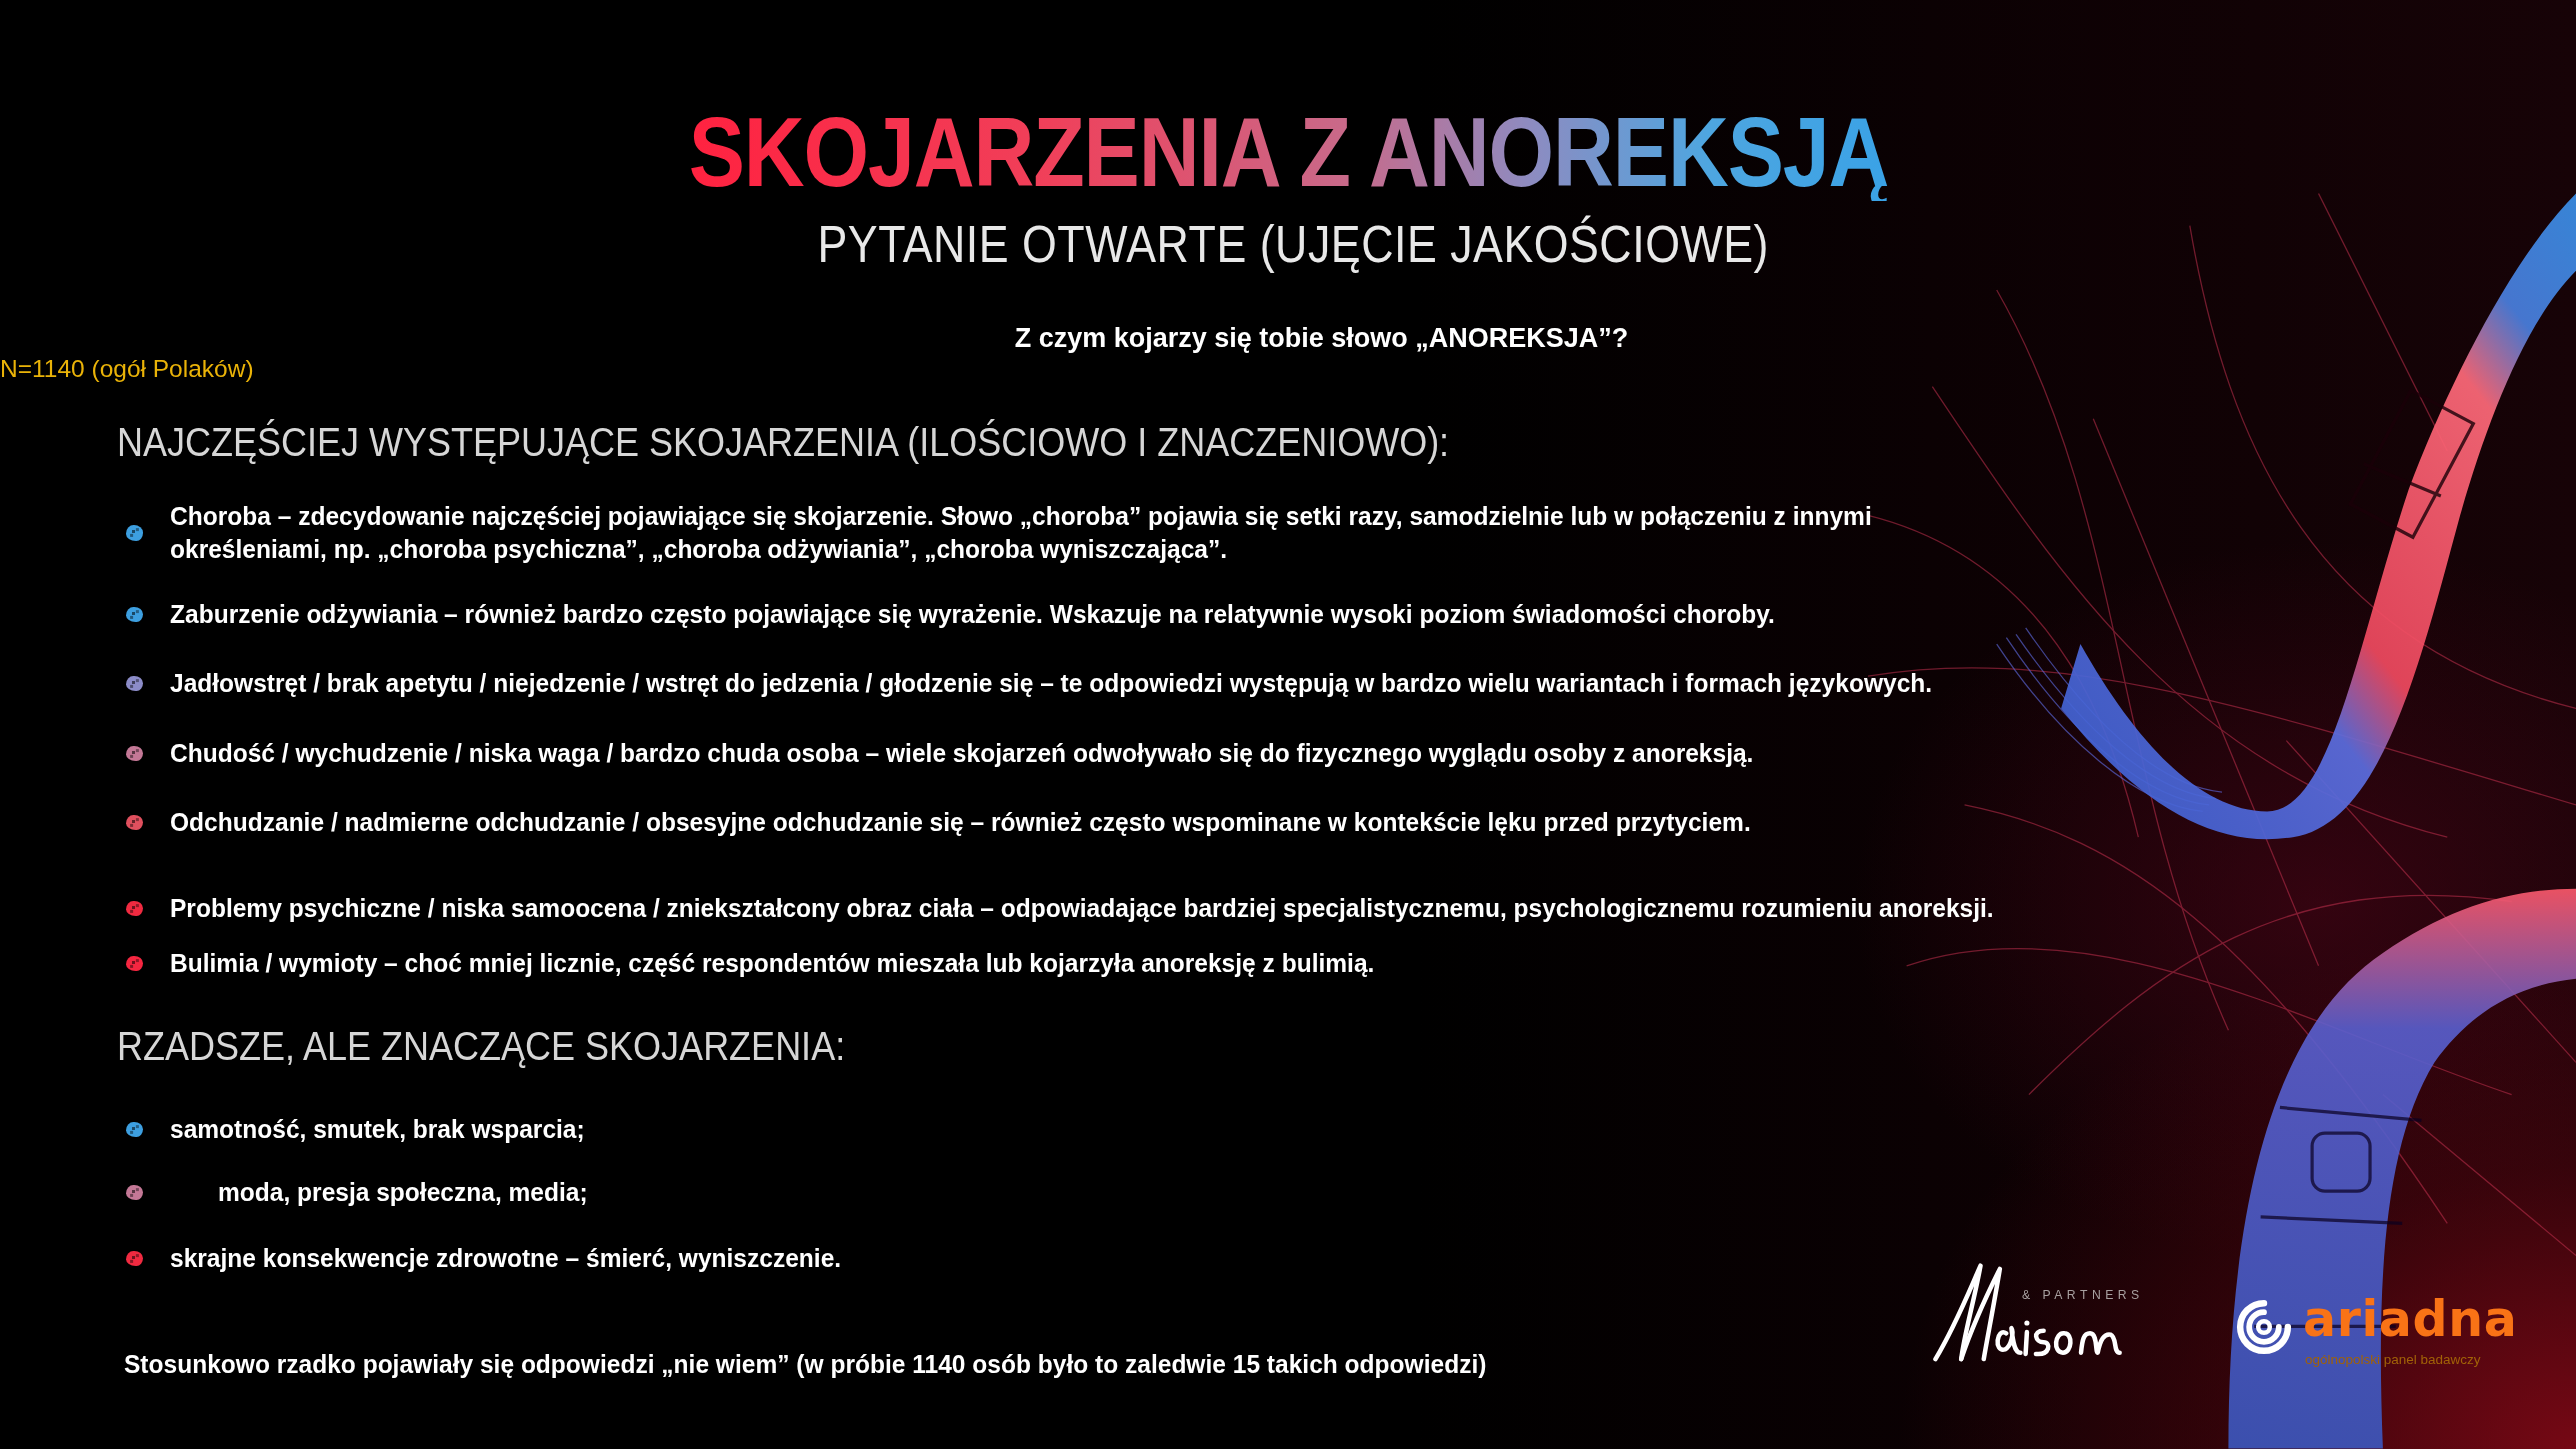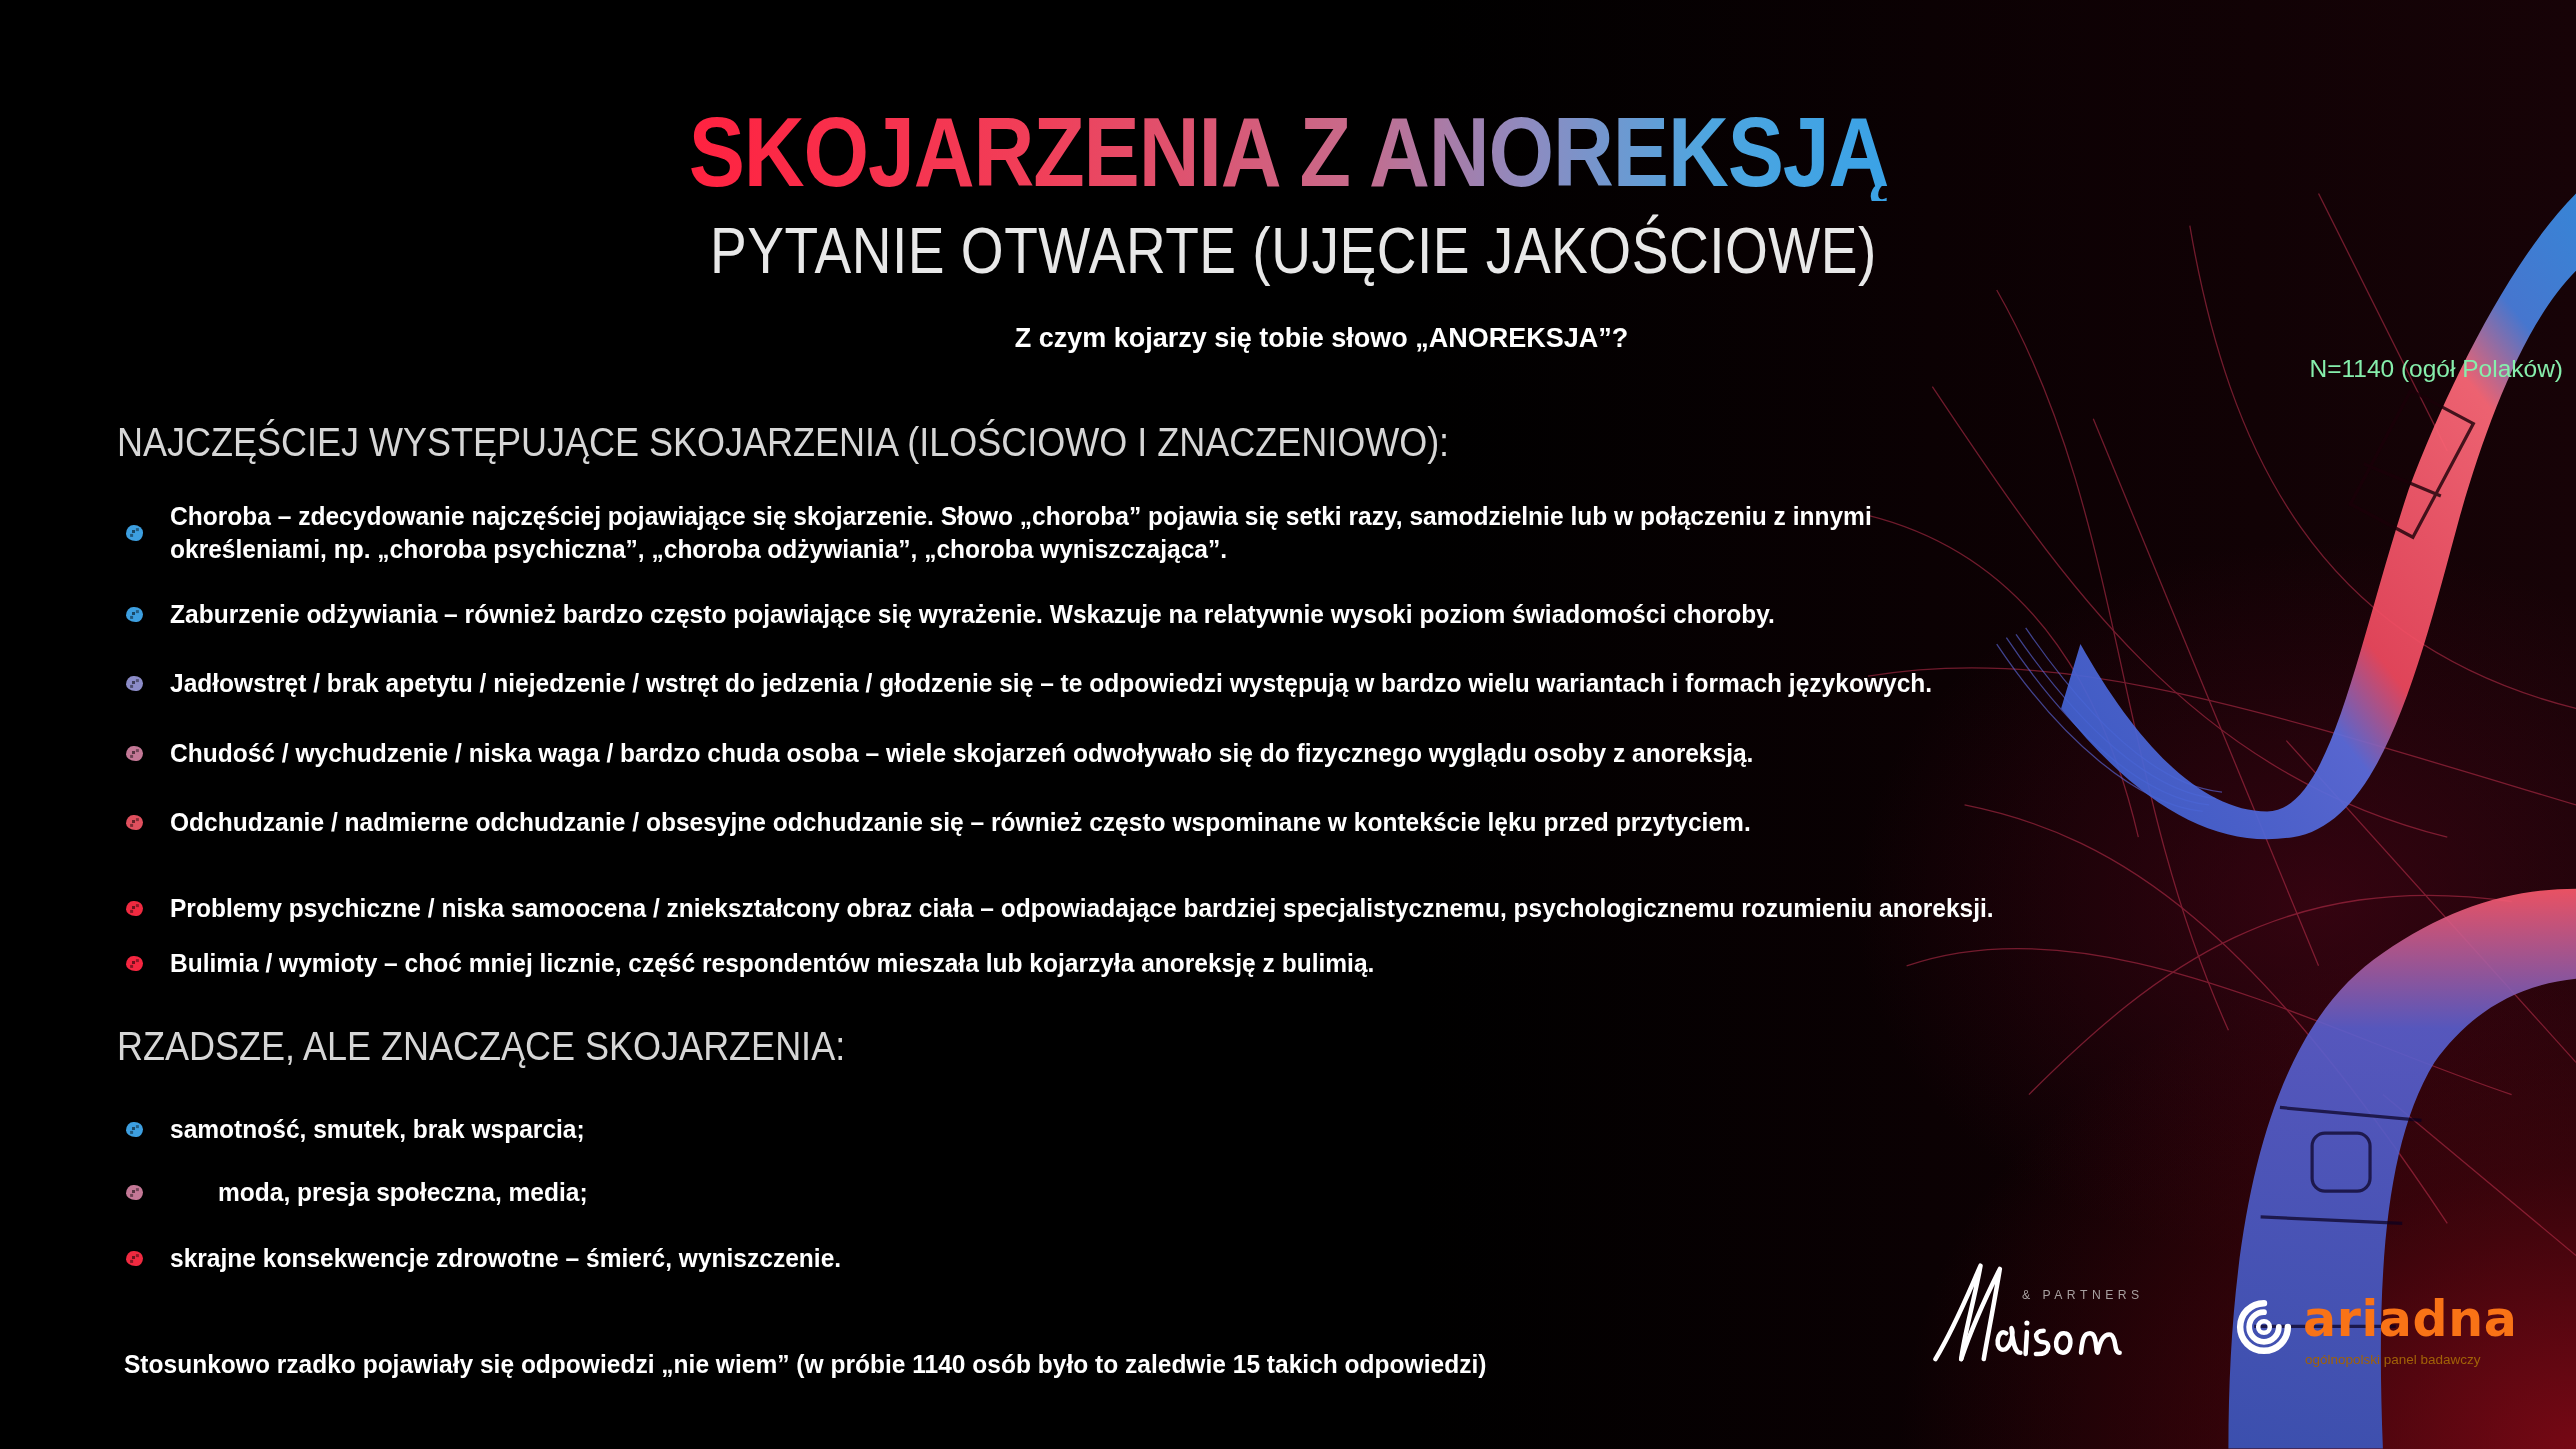--- a/index.html
+++ b/index.html
@@ -36,33 +36,33 @@
     .title span {
       background: linear-gradient(90deg, #ff2240 0%, #f0405a 30%, #c86a8a 55%, #8e8bc0 70%, #4ea6e0 85%, #3aa2e6 100%);
       -webkit-background-clip: text; background-clip: text;
       color: transparent;
       display: inline-block;
       transform: scaleX(0.86);
     }
     .subtitle {
       position: absolute; left: 10px; right: 0; top: 214px;
       text-align: center; z-index: 2;
-      font-size: 64px; font-weight: 300; color: #e8e8e8;
+      font-size: 52px; font-weight: 300; color: #e8e8e8;
       letter-spacing: 0.6px;
     }
     .subtitle span { display: inline-block; transform: scaleX(0.86); font-weight: normal; }
     .question {
       position: absolute; left: 0; right: 0; top: 323px; width: 2563px;
       text-align: center; z-index: 2;
       font-size: 27px; font-weight: 700; color: #fff; padding-left: 40px;
     }
     .sample {
       position: absolute; left: 0; right: 0; top: 355px; width: 2563px;
-      text-align: right; z-index: 2;
-      font-size: 24.5px; color: #86efac;
+      text-align: left; z-index: 2;
+      font-size: 24.5px; color: #eab308;
     }
     .section-heading {
       position: absolute; left: 117px; z-index: 2;
       font-size: 40px; color: #d6d6d6; font-weight: normal;
       white-space: nowrap; transform-origin: left center; transform: scaleX(0.9);
     }
     .list {
       position: absolute; left: 126px; z-index: 2; margin: 0; padding: 0; list-style: none;
     }
     .list li {

